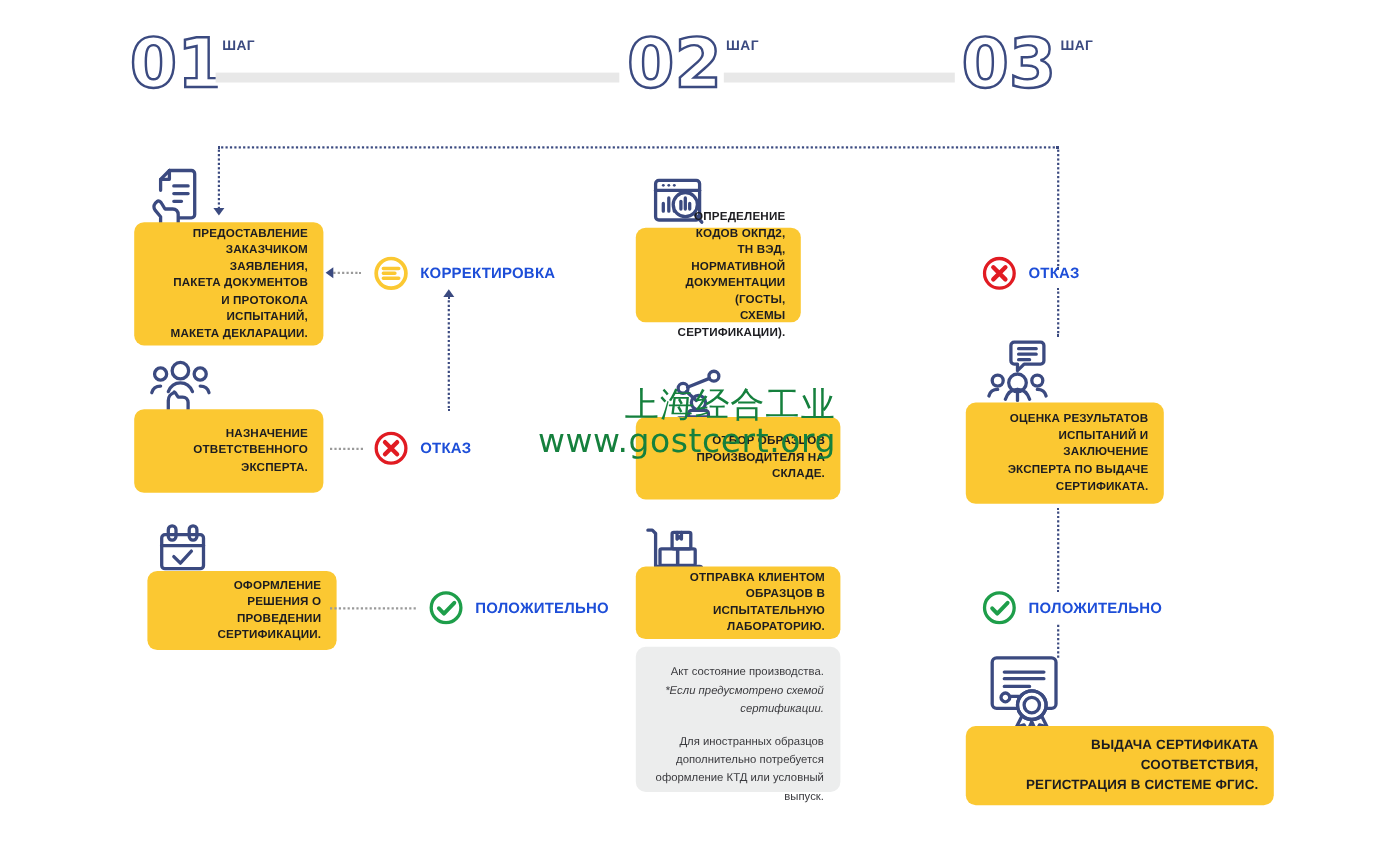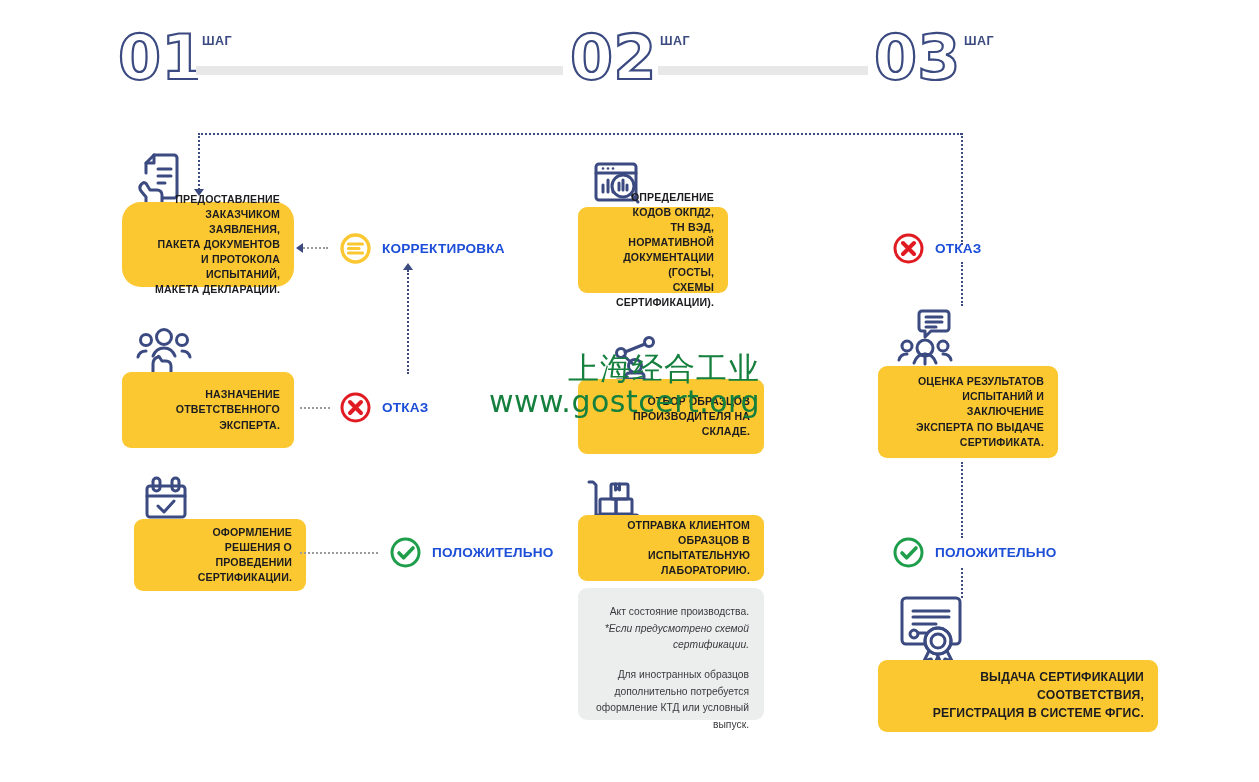--- a/index.html
+++ b/index.html
@@ -120,21 +120,21 @@
 
   <div class="card-icon" style="left:134px; top:151px;">
     <svg width="56" height="56" viewBox="0 0 56 56" fill="none" stroke="#3b4a80" stroke-width="3" stroke-linecap="round" stroke-linejoin="round">
       <path d="M20 4 H40 a3 3 0 0 1 3 3 V44 a3 3 0 0 1-3 3 H22"></path>
       <path d="M20 4 L12 12 V22"></path>
       <path d="M12 12 H20 V4"></path>
       <path d="M24 18 H37 M24 25 H37 M24 32 H31"></path>
       <path d="M9 32 c-3 2-4 5-2 8 l5 6 v8 a3 3 0 0 0 3 3 h10 a3 3 0 0 0 3-3 V44 c0-3-2-5-5-5 h-7 l-3-5 c-1-2-3-3-4-2z" fill="#ffffff"></path>
     </svg>
   </div>
-  <div class="card" style="left:122px; top:202px; width:172px; height:85px;border-radius:19px;">
+  <div class="card" style="left:122px; top:202px; width:172px; height:112px;">
     <span class="card-text">ПРЕДОСТАВЛЕНИЕ
 ЗАКАЗЧИКОМ ЗАЯВЛЕНИЯ,
 ПАКЕТА ДОКУМЕНТОВ
 И ПРОТОКОЛА ИСПЫТАНИЙ,
 МАКЕТА ДЕКЛАРАЦИИ.</span>
   </div>
 
   <div class="card-icon" style="left:136px; top:326px;">
     <svg width="58" height="54" viewBox="0 0 58 54" fill="none" stroke="#3b4a80" stroke-width="3" stroke-linecap="round" stroke-linejoin="round">
       <circle cx="28" cy="11" r="7.5"></circle>
@@ -314,21 +314,21 @@
       <path d="M14 40 c0-2 2-4 4-4 s4 2 4 4 -2 4-4 4 -4-2-4-4z"></path>
       <path d="M22 39 H30"></path>
       <path d="M34 55 l-6 12 7-2 3 6 5-11z" fill="#ffffff"></path>
       <path d="M50 55 l6 12 -7-2 -3 6 -5-11z" fill="#ffffff"></path>
       <circle cx="42" cy="47" r="13" fill="#ffffff"></circle>
       <circle cx="42" cy="47" r="7"></circle>
       <circle cx="42" cy="47" r="13"></circle>
     </svg>
   </div>
   <div class="card wide" style="left:878px; top:660px; width:280px; height:72px;">
-    <span class="card-text">ВЫДАЧА СЕРТИФИКАЦИИ СООТВЕТСТВИЯ,
+    <span class="card-text">ВЫДАЧА СЕРТИФИКАТА СООТВЕТСТВИЯ,
 РЕГИСТРАЦИЯ В СИСТЕМЕ ФГИС.</span>
   </div>
 
   <div id="watermark">
     <div id="wm-cn">上海经合工业</div>
     <div id="wm-url">www.gostcert.org</div>
   </div>
 
 </div>
 

